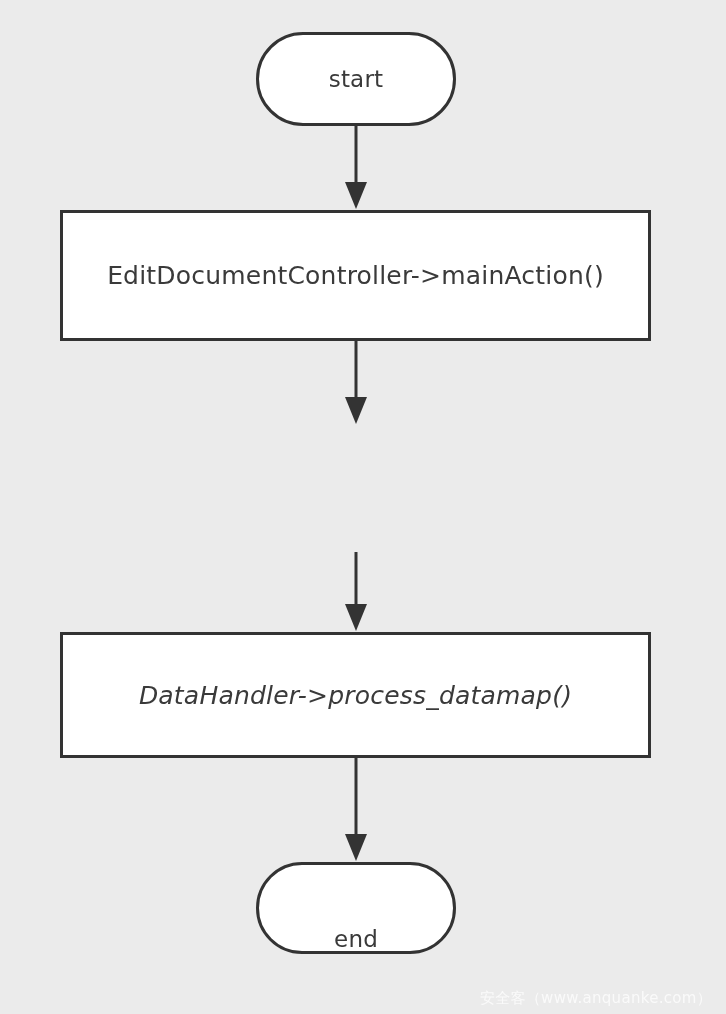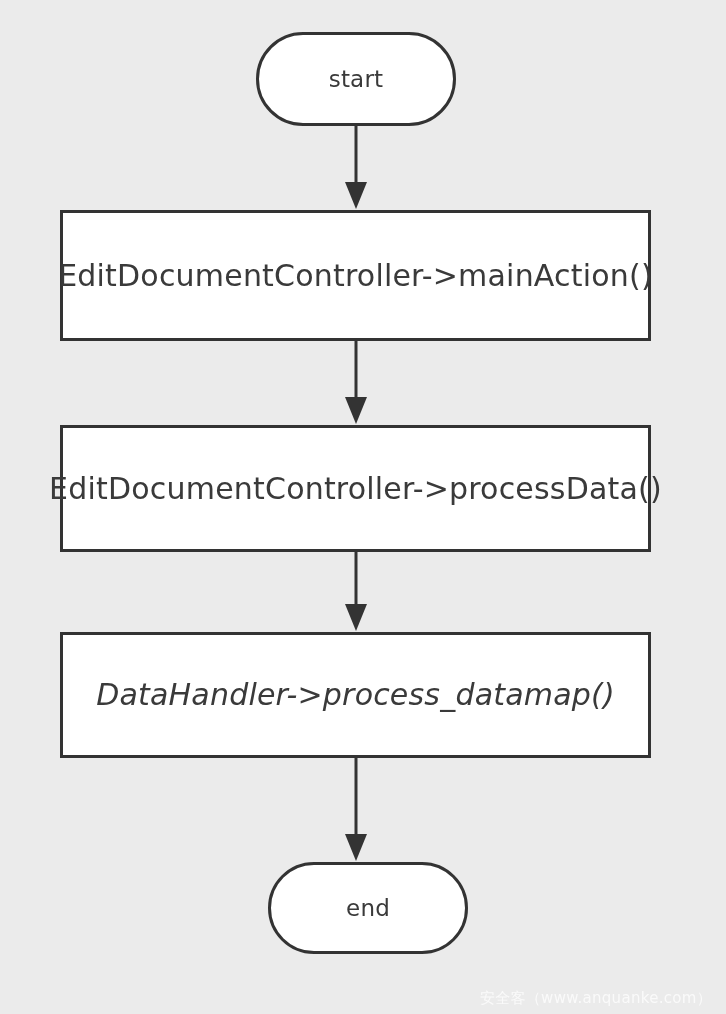--- a/index.html
+++ b/index.html
@@ -31,36 +31,36 @@
     justify-content: center;
     color: #333333;
   }
   .node-terminator {
     border-radius: 48px;
   }
   .node-process {
     border-radius: 0;
   }
   .node-label {
-    font-size: 30px;
+    font-size: 25px;
     font-weight: 400;
     letter-spacing: 0.2px;
     color: #3a3a3a;
     white-space: nowrap;
     line-height: 1;
   }
   .node-label-term {
     font-size: 23px;
   }
   
   #node-start  { left: 256px; top: 32px;  width: 200px; height: 94px; }
   #node-main   { left: 60px;  top: 210px; width: 591px; height: 131px; }
   #node-proc   { left: 60px;  top: 425px; width: 591px; height: 127px; }
   #node-datam  { left: 60px;  top: 632px; width: 591px; height: 126px; font-style: italic; }
-  #node-end    { left: 268px; top: 862px; width: 200px; height: 92px; }
+  #node-end    { left: 256px; top: 862px; width: 200px; height: 92px; align-items: flex-end; }
 
   .edge-svg {
     position: absolute;
     left: 0;
     top: 0;
     width: 726px;
     height: 1014px;
     pointer-events: none;
   }
   .edge-line {
@@ -112,23 +112,20 @@
   </svg>
 
   <div class="node node-terminator" id="node-start">
     <span class="node-label node-label-term">start</span>
   </div>
 
   <div class="node node-process" id="node-main">
     <span class="node-label">EditDocumentController-&gt;mainAction()</span>
   </div>
 
-  <div class="node node-process" id="node-proc">
-    <span class="node-label">EditDocumentController-&gt;processData()</span>
-  </div>
 
   <div class="node node-process" id="node-datam">
     <span class="node-label">DataHandler-&gt;process_datamap()</span>
   </div>
 
   <div class="node node-terminator" id="node-end">
     <span class="node-label node-label-term">end</span>
   </div>
 
   <div id="watermark">安全客（www.anquanke.com）</div>

